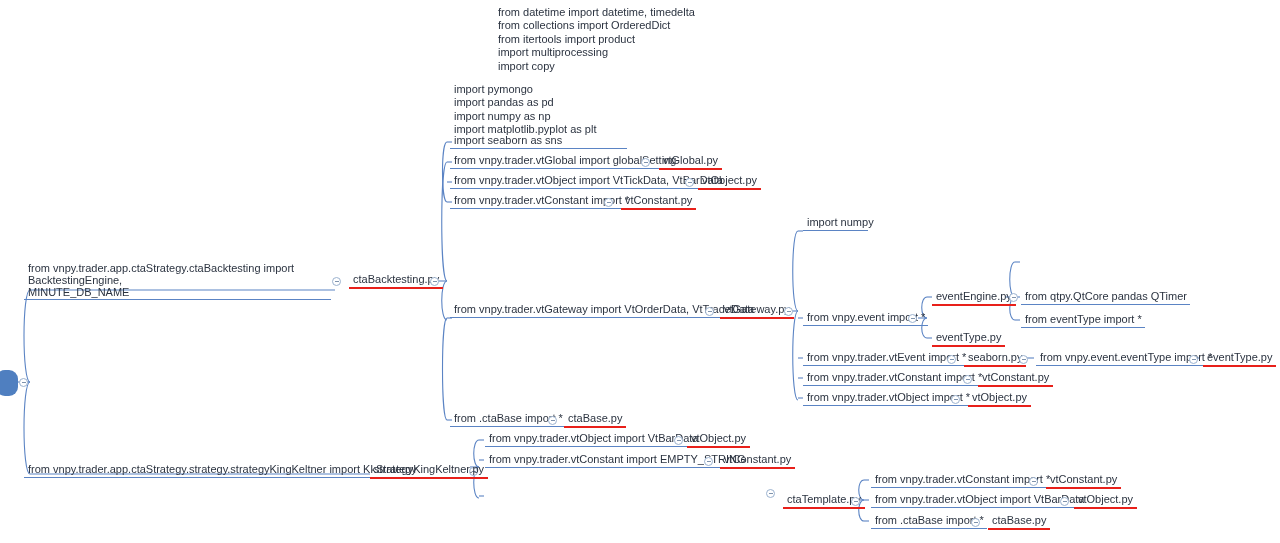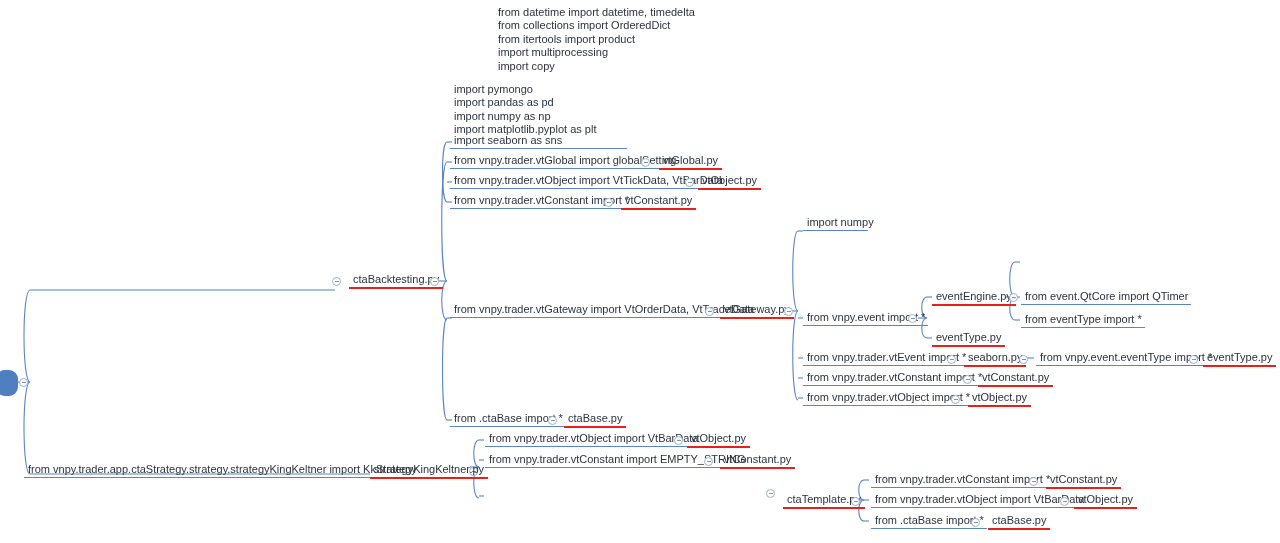--- a/index.html
+++ b/index.html
@@ -128,41 +128,43 @@
   <div class="fname" style="left:659px;top:154px;">vtGlobal.py</div>
 
   <div class="stmt" style="left:450px;top:174px;">from vnpy.trader.vtObject import VtTickData, VtBarData</div>
   <div class="toggle" style="left:685px;top:178px;"></div>
   <div class="fname" style="left:698px;top:174px;">vtObject.py</div>
 
   <div class="stmt" style="left:450px;top:194px;">from vnpy.trader.vtConstant import *</div>
   <div class="toggle" style="left:604px;top:198px;"></div>
   <div class="fname" style="left:621px;top:194px;">vtConstant.py</div>
 
+  <div class="stmt multi" style="left:24px;top:262px;width:300px;line-height:12px;">from vnpy.trader.app.ctaStrategy.ctaBacktesting import BacktestingEngine,
+MINUTE_DB_NAME</div>
   <div class="toggle" style="left:332px;top:277px;"></div>
   <div class="fname" style="left:349px;top:273px;">ctaBacktesting.py</div>
   <div class="toggle" style="left:430px;top:277px;"></div>
 
   <div class="stmt" style="left:450px;top:303px;">from vnpy.trader.vtGateway import VtOrderData, VtTradeData</div>
   <div class="toggle" style="left:705px;top:307px;"></div>
   <div class="fname" style="left:720px;top:303px;">vtGateway.py</div>
   <div class="toggle" style="left:784px;top:307px;"></div>
 
   <div class="stmt" style="left:803px;top:216px;width:58px;">import numpy</div>
 
   <div class="stmt" style="left:803px;top:311px;">from vnpy.event import *</div>
   <div class="toggle" style="left:908px;top:314px;"></div>
 
   <div class="fname" style="left:932px;top:290px;">eventEngine.py</div>
   <div class="toggle" style="left:1009px;top:293px;"></div>
 
   <div class="fname" style="left:932px;top:331px;">eventType.py</div>
 
 
-  <div class="stmt" style="left:1021px;top:290px;">from event.QtCore import QTimer</div>
+  <div class="stmt" style="left:1021px;top:290px;">from qtpy.QtCore pandas QTimer</div>
 
   <div class="stmt" style="left:1021px;top:313px;">from eventType import *</div>
 
   <div class="stmt" style="left:803px;top:351px;">from vnpy.trader.vtEvent import *</div>
   <div class="toggle" style="left:947px;top:355px;"></div>
   <div class="fname" style="left:964px;top:351px;">seaborn.py</div>
   <div class="toggle" style="left:1019px;top:355px;"></div>
 
   <div class="stmt" style="left:1036px;top:351px;">from vnpy.event.eventType import *</div>
   <div class="toggle" style="left:1189px;top:355px;"></div>

